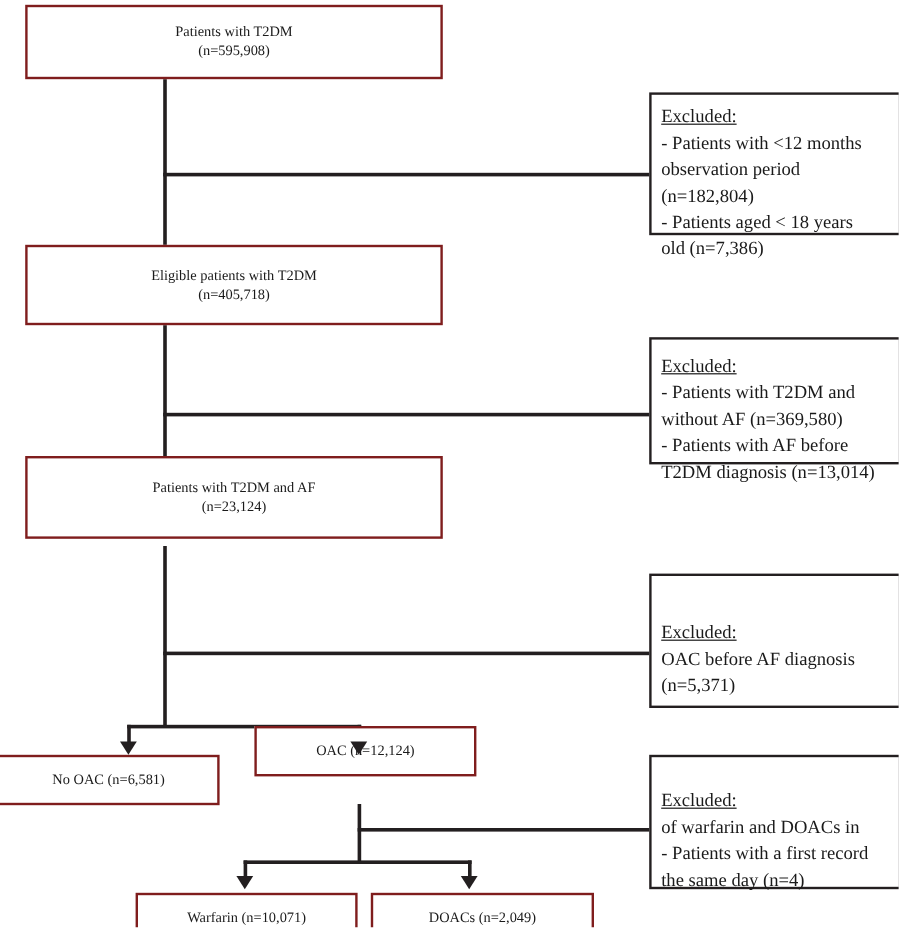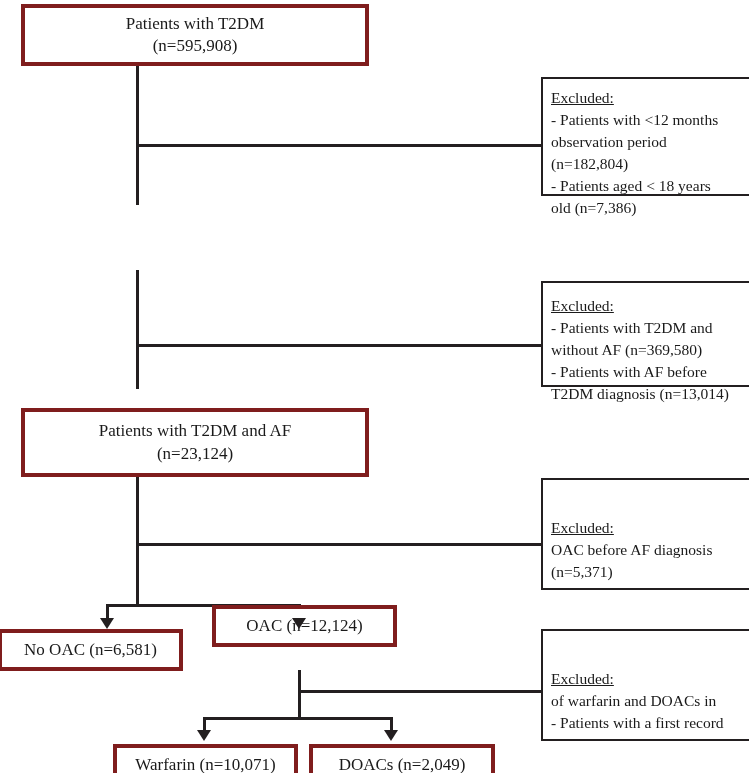--- a/index.html
+++ b/index.html
@@ -14,28 +14,28 @@
     background: #ffffff;
     font-family: "Liberation Serif", "DejaVu Serif", serif;
     color: #1a1a1a;
     overflow: hidden;
   }
 
   
   .box {
     position: absolute;
     box-sizing: border-box;
-    border: 4px solid #7f1d1d;
+    border: 2px solid #7f1d1d;
     background: #ffffff;
     display: flex;
     align-items: center;
     justify-content: center;
     text-align: center;
     line-height: 1.30;
-    font-size: 17px;
+    font-size: 12px;
     z-index: 3;
   }
   .box .lines { display: block; width: 100%; }
   .box .l { display: block; white-space: nowrap; }
 
   .excl {
     position: absolute;
     box-sizing: border-box;
     border: 2px solid #231f20;
     background: #ffffff;
@@ -107,22 +107,28 @@
   <div class="vline" style="left:390px; top:717px; height:16px;"></div>
   <div class="arrow" style="left:384px; top:730px;"></div>
 
   <div class="box" style="left:21px; top:4px; width:348px; height:62px;">
     <span class="lines">
       <span class="l">Patients with T2DM</span>
       <span class="l">(n=595,908)</span>
     </span>
   </div>
 
+  <div class="box" style="left:21px; top:204px; width:348px; height:67px;">
+    <span class="lines">
+      <span class="l">Eligible patients with T2DM</span>
+      <span class="l">(n=405,718)</span>
+    </span>
+  </div>
 
-  <div class="box" style="left:21px; top:408px; width:348px; height:69px;">
+  <div class="box" style="left:21px; top:380px; width:348px; height:69px;">
     <span class="lines">
       <span class="l">Patients with T2DM and AF</span>
       <span class="l">(n=23,124)</span>
     </span>
   </div>
 
   <div class="box" style="left:-2px; top:629px; width:185px; height:42px;">
     <span class="lines">
       <span class="l">No OAC (n=6,581)</span>
     </span>
@@ -166,15 +172,16 @@
   <div class="excl" style="left:541px; top:478px; width:210px; height:112px;">
     <span class="hdr">Excluded:</span>
     <span class="ln">OAC before AF diagnosis</span>
     <span class="ln">(n=5,371)</span>
   </div>
 
   <div class="excl" style="left:541px; top:629px; width:210px; height:112px;">
     <span class="hdr">Excluded:</span>
     <span class="ln">of warfarin and DOACs in</span>
     <span class="ln">- Patients with a first record</span>
+    <span class="ln">the same day (n=4)</span>
   </div>
 
 </div>
 
 </body></html>

